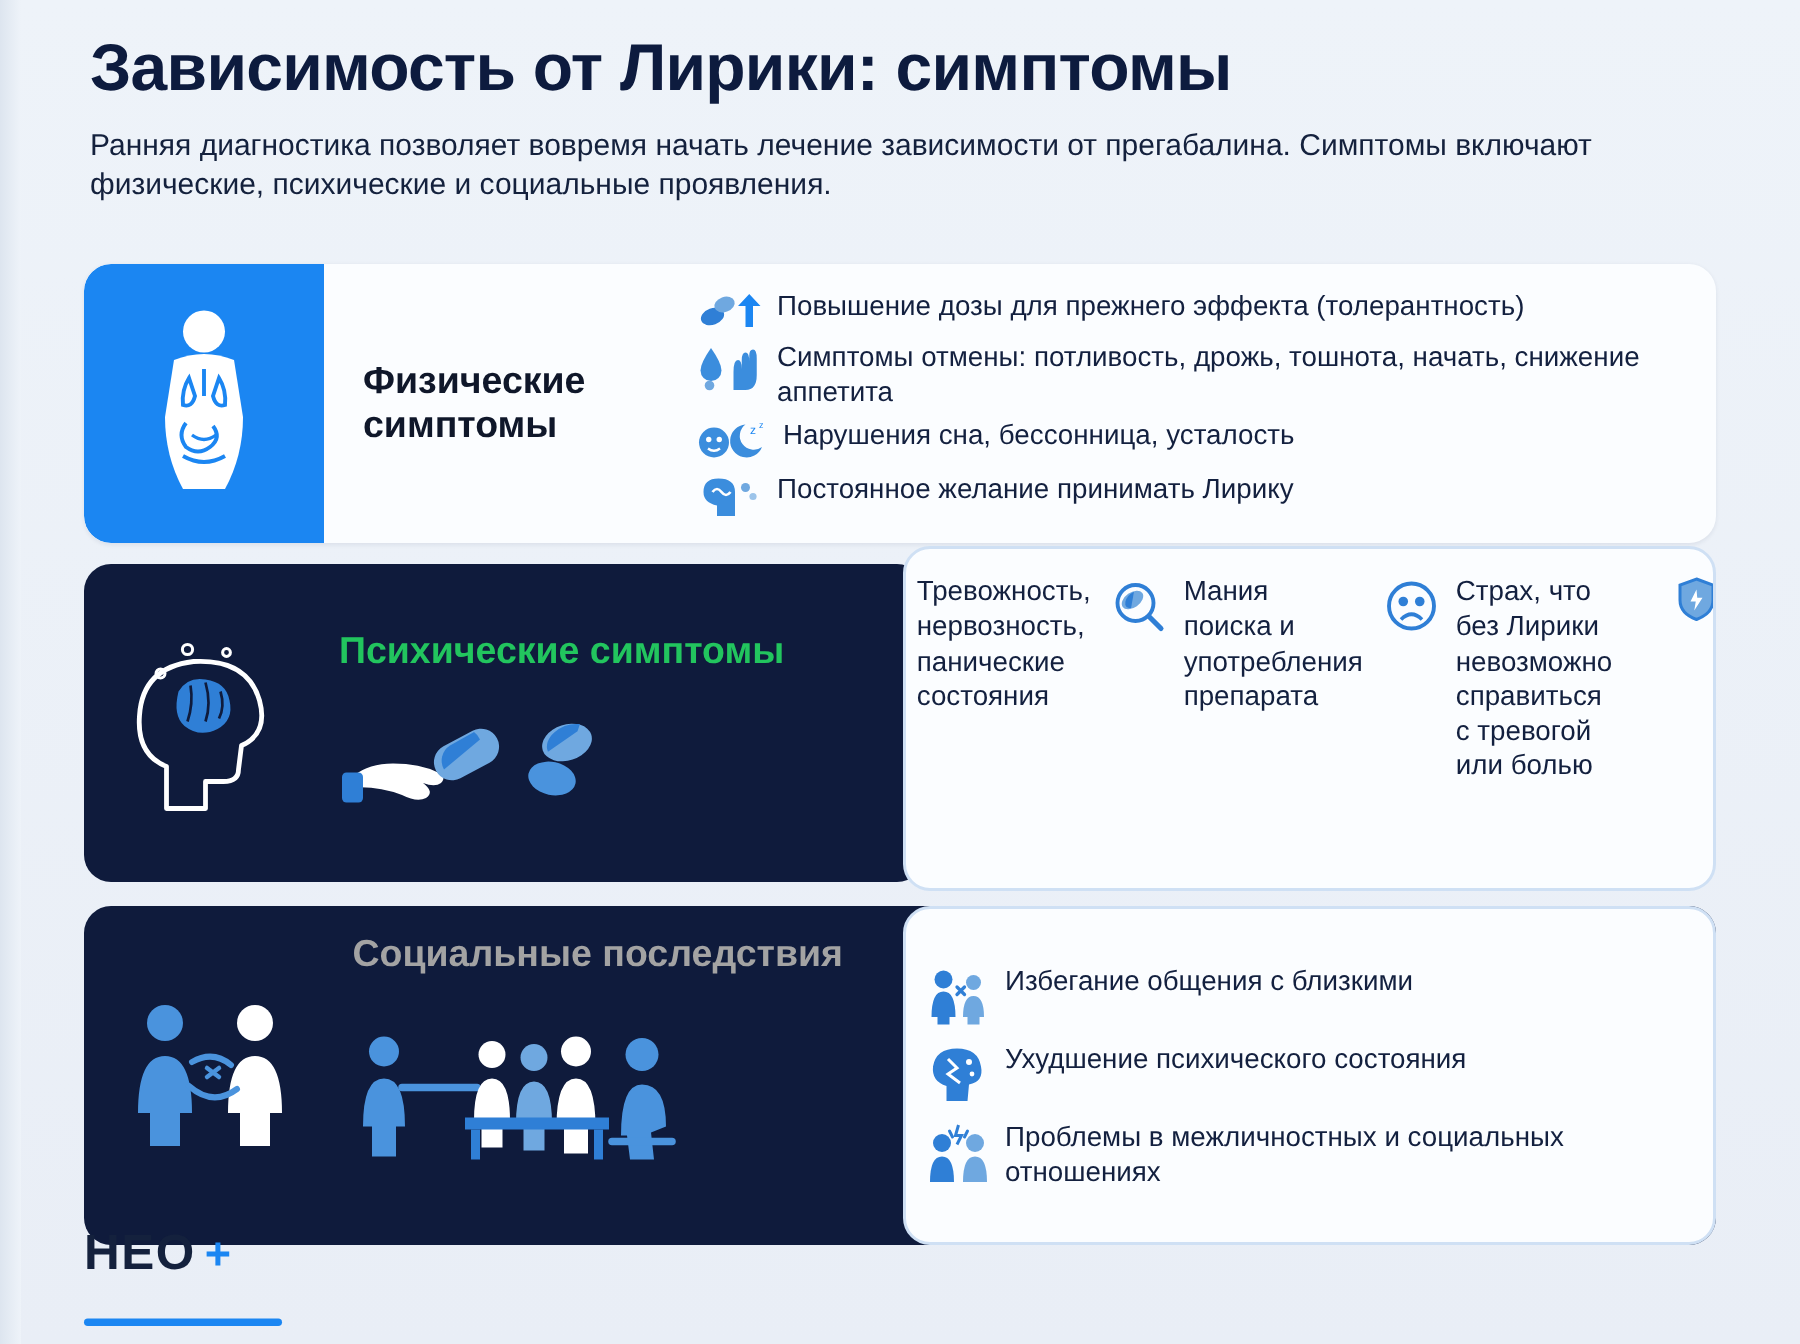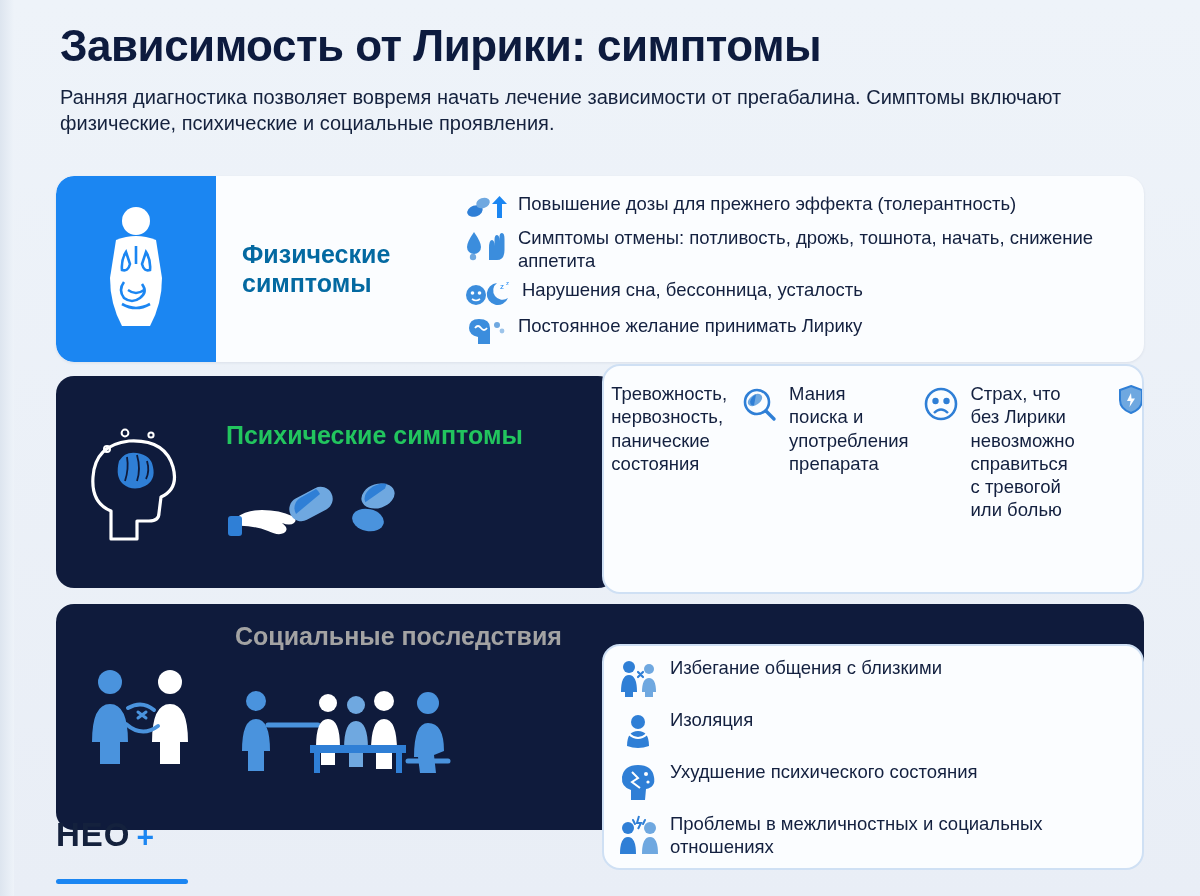--- a/index.html
+++ b/index.html
@@ -59,21 +59,21 @@
     width: 160px; background: #1b86f2;
     display: flex; align-items: center; justify-content: center;
     border-radius: 18px 0 0 18px;
   }
   #block-physical .label-pane {
     width: 248px;
     display: flex; align-items: center;
     padding-left: 26px;
   }
   #block-physical .block-title {
-    font-size: 25px; font-weight: bold; color: #0369a1; line-height: 1.18;
+    font-size: 25px; font-weight: bold; color: #0f172a; line-height: 1.18;
   }
   #block-physical .list-pane {
     flex: 1; padding: 14px 18px 14px 0;
     display: flex; flex-direction: column; justify-content: center; gap: 6px;
   }
 
   
   #block-psychic {
     left: 56px; top: 376px; width: 560px; height: 212px;
     background: #0f1b3c;
@@ -116,21 +116,21 @@
   #block-social .block-title {
     font-size: 25px; font-weight: bold; color: #a3a3a3; margin-left: 9px;
   }
   #block-social .people-row { margin-top: 22px; margin-left: 6px; }
   #block-social-list {
     position: absolute; left: 602px; top: 604px; width: 542px; height: 226px;
     background: #fbfdff;
     border: 2px solid #cfe0f4;
     border-radius: 18px;
     padding: 10px 14px;
-    display: flex; flex-direction: column; justify-content: center; gap: 10px; margin-top: 40px;
+    display: flex; flex-direction: column; justify-content: center; gap: 10px;
   }
 
   
   .row { display: flex; align-items: flex-start; gap: 10px; }
   .row .txt {
     font-size: 18.5px; line-height: 1.26; color: #13203f;
   }
   .ico { flex: 0 0 auto; line-height: 0; padding-top: 2px; }
 
   
@@ -358,30 +358,20 @@
           <circle cx="11" cy="9" r="6" fill="#2f7fd6"></circle>
           <path d="M3 34 Q3 17 11 17 Q19 17 19 34 L15 34 L15 39 L7 39 L7 34 Z" fill="#2f7fd6"></path>
           <circle cx="31" cy="11" r="5" fill="#6fa8e0"></circle>
           <path d="M24 34 Q24 20 31 20 Q38 20 38 34 L35 34 L35 39 L27 39 L27 34 Z" fill="#6fa8e0"></path>
           <path d="M20 14 L25 19 M25 14 L20 19" stroke="#2f7fd6" stroke-width="2.2" stroke-linecap="round"></path>
         </svg>
       </span>
       <span class="txt">Избегание общения с близкими</span>
     </div>
 
-    <div class="row">
-      <span class="ico">
-        <svg width="42" height="40" viewBox="0 0 42 40">
-          <circle cx="20" cy="12" r="7" fill="#2f7fd6"></circle>
-          <path d="M9 36 Q9 21 20 21 Q31 21 31 36 Q20 40 9 36 Z" fill="#2f7fd6"></path>
-          <path d="M11 24 q9 8 18 0" stroke="#ffffff" stroke-width="2" fill="none"></path>
-        </svg>
-      </span>
-      <span class="txt">Изоляция</span>
-    </div>
 
     <div class="row">
       <span class="ico">
         <svg width="42" height="40" viewBox="0 0 42 40">
           <path d="M13 38 L13 28 Q3 25 4 15 Q6 3 20 3 Q34 3 36 15 Q38 25 28 27 L27 38 Z" fill="#2f7fd6"></path>
           <path d="M14 10 L20 16 L14 20 L22 26" stroke="#ffffff" stroke-width="2" fill="none"></path>
           <circle cx="28" cy="12" r="2" fill="#ffffff"></circle>
           <circle cx="30" cy="20" r="1.6" fill="#ffffff"></circle>
         </svg>
       </span>

